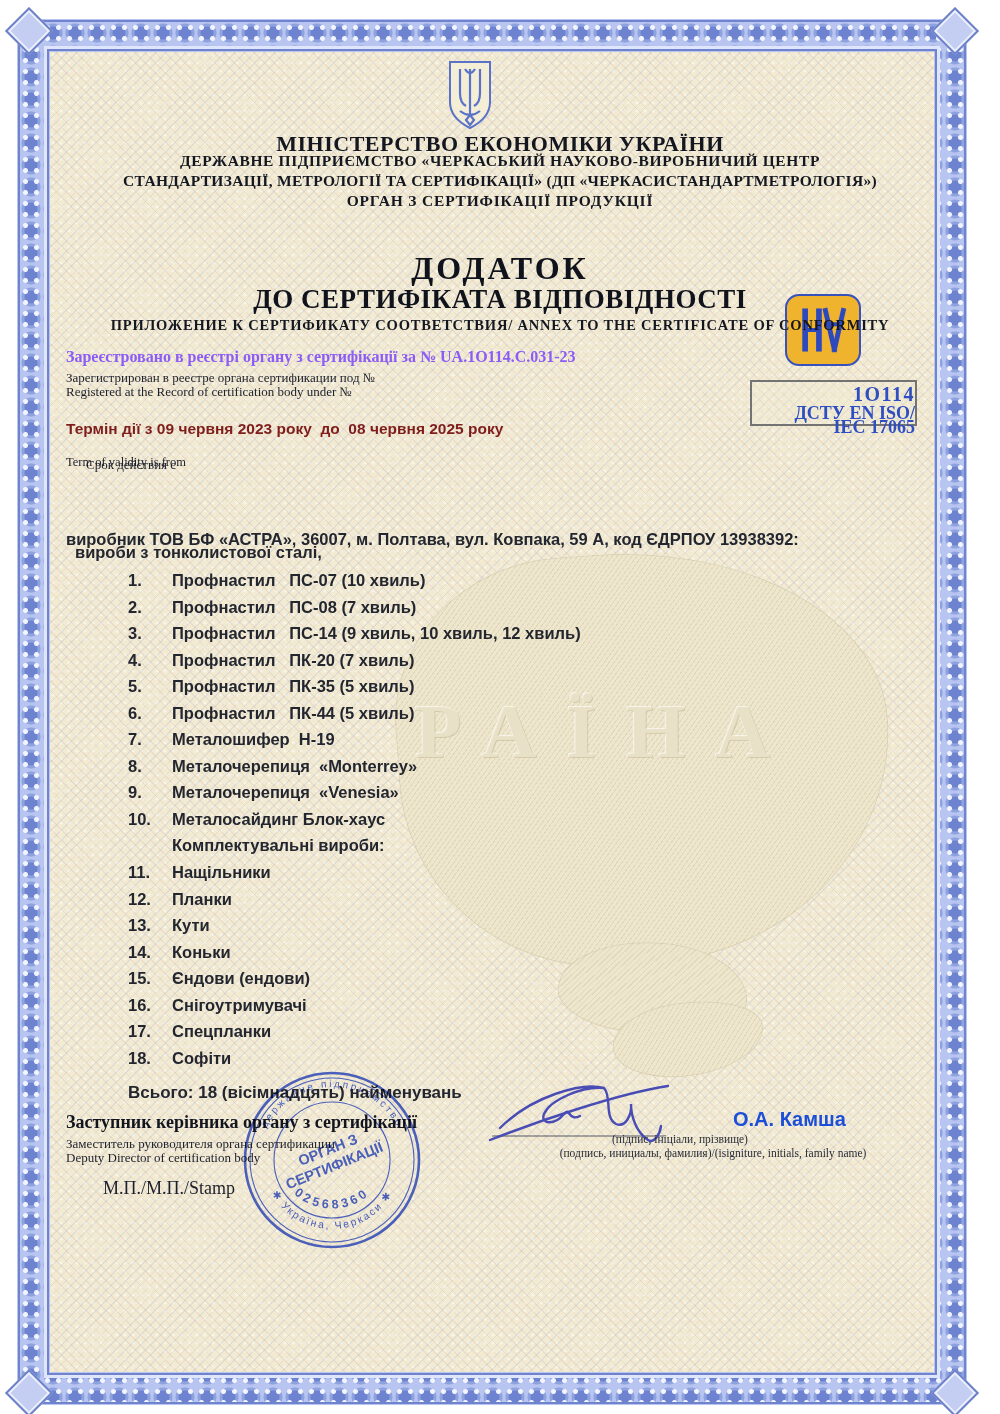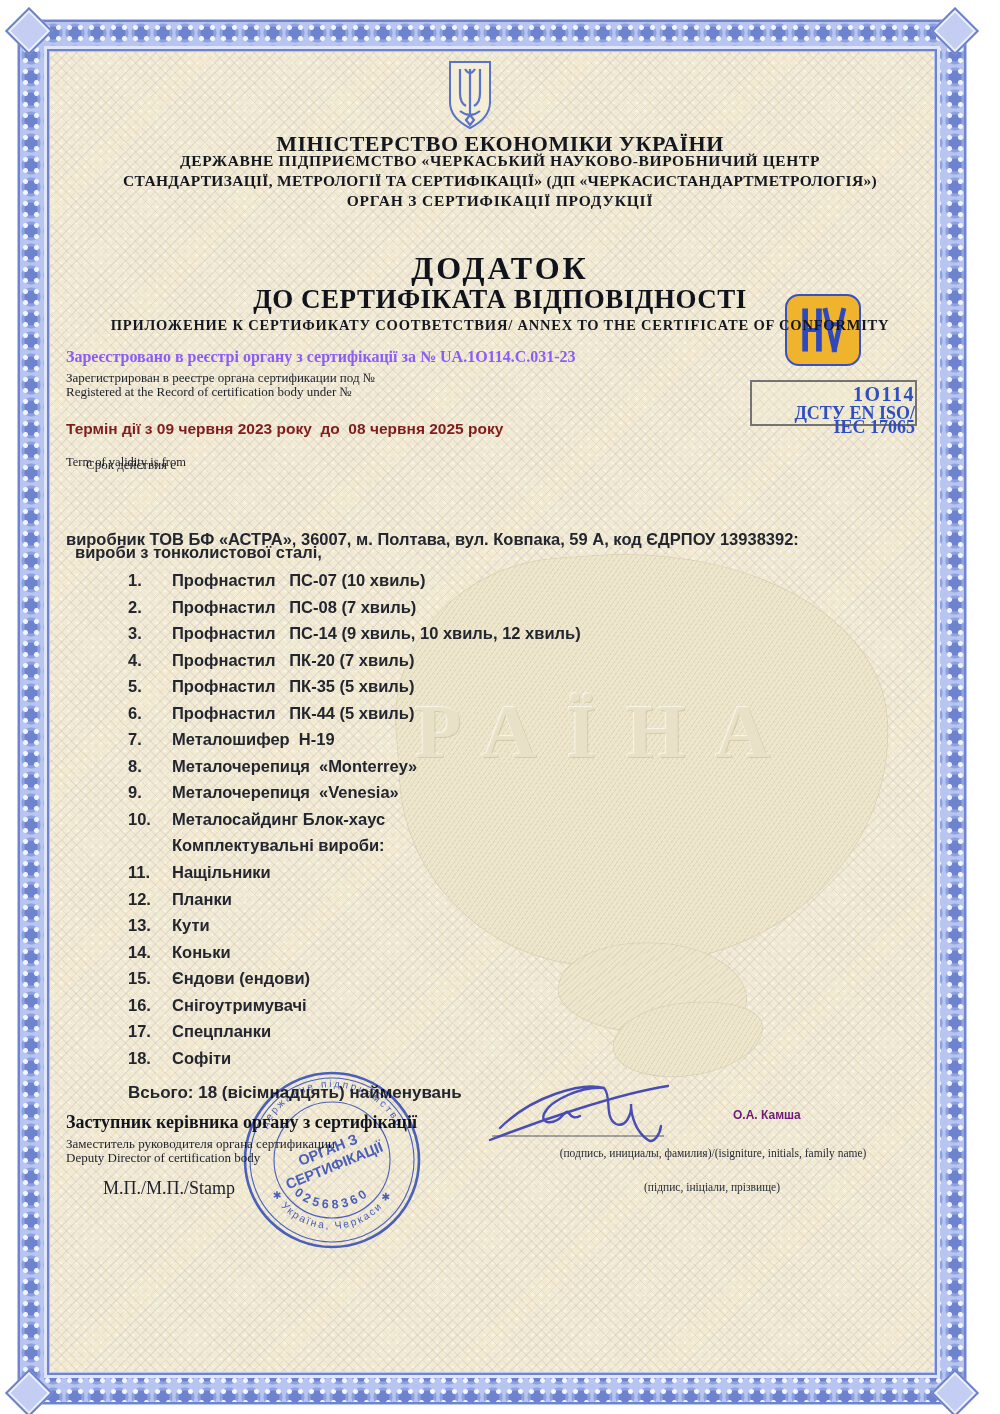--- a/index.html
+++ b/index.html
@@ -111,22 +111,22 @@
   .item-text { font-family:"Liberation Sans",sans-serif; font-weight:bold;
                font-size:16.5px; color:#23262e; white-space:pre; }
 
   .total { left:128px; top:1083px; font-size:17px; color:#23262e; }
 
   .sigt1 { left:66px; top:1112px; font-size:18px; color:#12151e; }
   .sigt2 { left:66px; top:1136px; font-size:13px;text-align:center; }
   .sigt3 { left:66px; top:1150px; font-size:13px; }
   .mp    { left:103px; top:1178px; font-size:18px; }
 
-  .sig-name { left:733px; top:1108px; font-size:12px; color:#701a75; }
-  .note1 { left:612px; top:1133px; width:200px; text-align:center; font-size:11.5px; color:#2a2d38;margin-top:48px; }
+  .sig-name { left:733px; top:1108px; font-size:20px; color:#1d4ed8; }
+  .note1 { left:612px; top:1133px; width:200px; font-size:11.5px; color:#2a2d38; }
   .note2 { left:528px; top:1147px; width:370px; text-align:center; font-size:11.5px; color:#2a2d38; }
 
   .stamp-svg { left:237px; top:1065px; width:190px; height:190px;
                mix-blend-mode:multiply; opacity:0.92; }
   .sign-svg  { left:486px; top:1070px; width:190px; height:88px;
                mix-blend-mode:multiply; opacity:0.95; }
   .emblem-svg { left:446px; top:60px; width:48px; height:70px; }
 </style>
 </head>
 <body>

